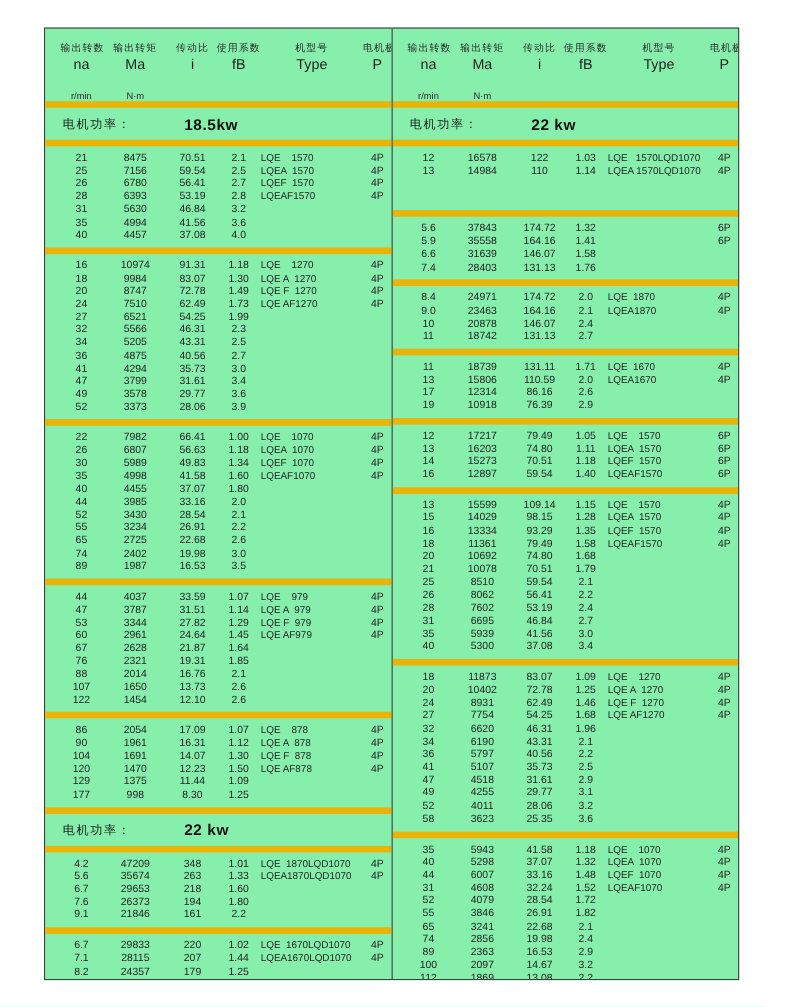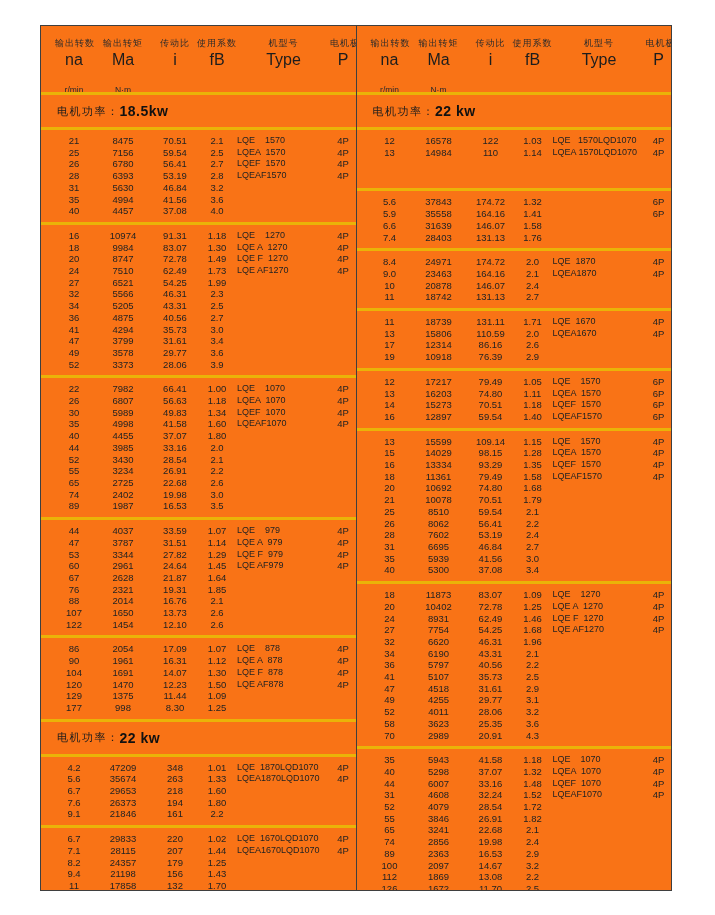--- a/index.html
+++ b/index.html
@@ -1,32 +1,32 @@
 <!DOCTYPE html>
 <html><head>
 <meta charset="utf-8">
 <style>
   * { box-sizing: border-box; margin: 0; padding: 0; }
   html, body { width: 715px; height: 915px; background: #ffffff; }
   body { font-family: "Liberation Sans", sans-serif; color: #232323; }
   .page { position: relative; width: 715px; height: 915px; background: #ffffff; overflow: hidden; }
   .table-frame {
     position: absolute; left: 40px; top: 25px; width: 632px; height: 866px;
-    border: 1.5px solid #3f3f3f; display: flex; background: #f97316;
+    border: 1.5px solid #3f3f3f; display: flex; background: #86efac;
   }
   .half { width: 315px; display: flex; flex-direction: column; overflow: hidden; }
   .vdiv { width: 1px; background: #3f3f3f; flex: 0 0 1px; }
-  .item + .item { border-top: 3px solid #eab308; }
+  .item + .item { border-top: 6px solid #eab308; gap: 48px; }
   .item:last-child { flex: 1 1 auto; }
 
   
   .header-row { height: 66px; flex: 0 0 66px; display: flex; padding: 11px 0 0 14px; }
   .hcell { flex: 0 0 auto; text-align: center; overflow: visible; }
   .hcn { font-size: 9px; letter-spacing: 1px; white-space: nowrap; color: #2b2b2b; }
-  .hsym { font-size: 16px; margin-top: 1px; color: #1d1d1d; }
+  .hsym { font-size: 13px; margin-top: 1px; color: #1d1d1d; }
   .hunit { font-size: 8.5px; margin-top: 16px; color: #2b2b2b; }
 
   
   .w-na { width: 38px; } .w-ma { width: 60px; } .w-i { width: 44px; }
   .w-fb { width: 40px; } .w-type { width: 93px; } .w-p { width: 26px; }
 
   
   .section-row { height: 35px; flex: 0 0 35px; display: flex; align-items: center; padding-left: 16px; }
   .section-label { font-size: 11px; letter-spacing: 1.5px; color: #1d1d1d; }
   .section-value { font-size: 14px; font-weight: bold; letter-spacing: 0.5px; color: #111; }
@@ -927,28 +927,20 @@
             <span class="cell c-p w-p"></span>
           </div>
           <div class="row">
             <span class="cell c-na w-na">58</span>
             <span class="cell c-ma w-ma">3623</span>
             <span class="cell c-i w-i">25.35</span>
             <span class="cell c-fb w-fb">3.6</span>
             <span class="cell c-type w-type"></span>
             <span class="cell c-p w-p"></span>
           </div>
-          <div class="row">
-            <span class="cell c-na w-na">70</span>
-            <span class="cell c-ma w-ma">2989</span>
-            <span class="cell c-i w-i">20.91</span>
-            <span class="cell c-fb w-fb">4.3</span>
-            <span class="cell c-type w-type"></span>
-            <span class="cell c-p w-p"></span>
-          </div>
         </div>
         <div class="item block">
           <div class="row">
             <span class="cell c-na w-na">35</span>
             <span class="cell c-ma w-ma">5943</span>
             <span class="cell c-i w-i">41.58</span>
             <span class="cell c-fb w-fb">1.18</span>
             <span class="cell c-type w-type">LQE    1070</span>
             <span class="cell c-p w-p">4P</span>
           </div>

